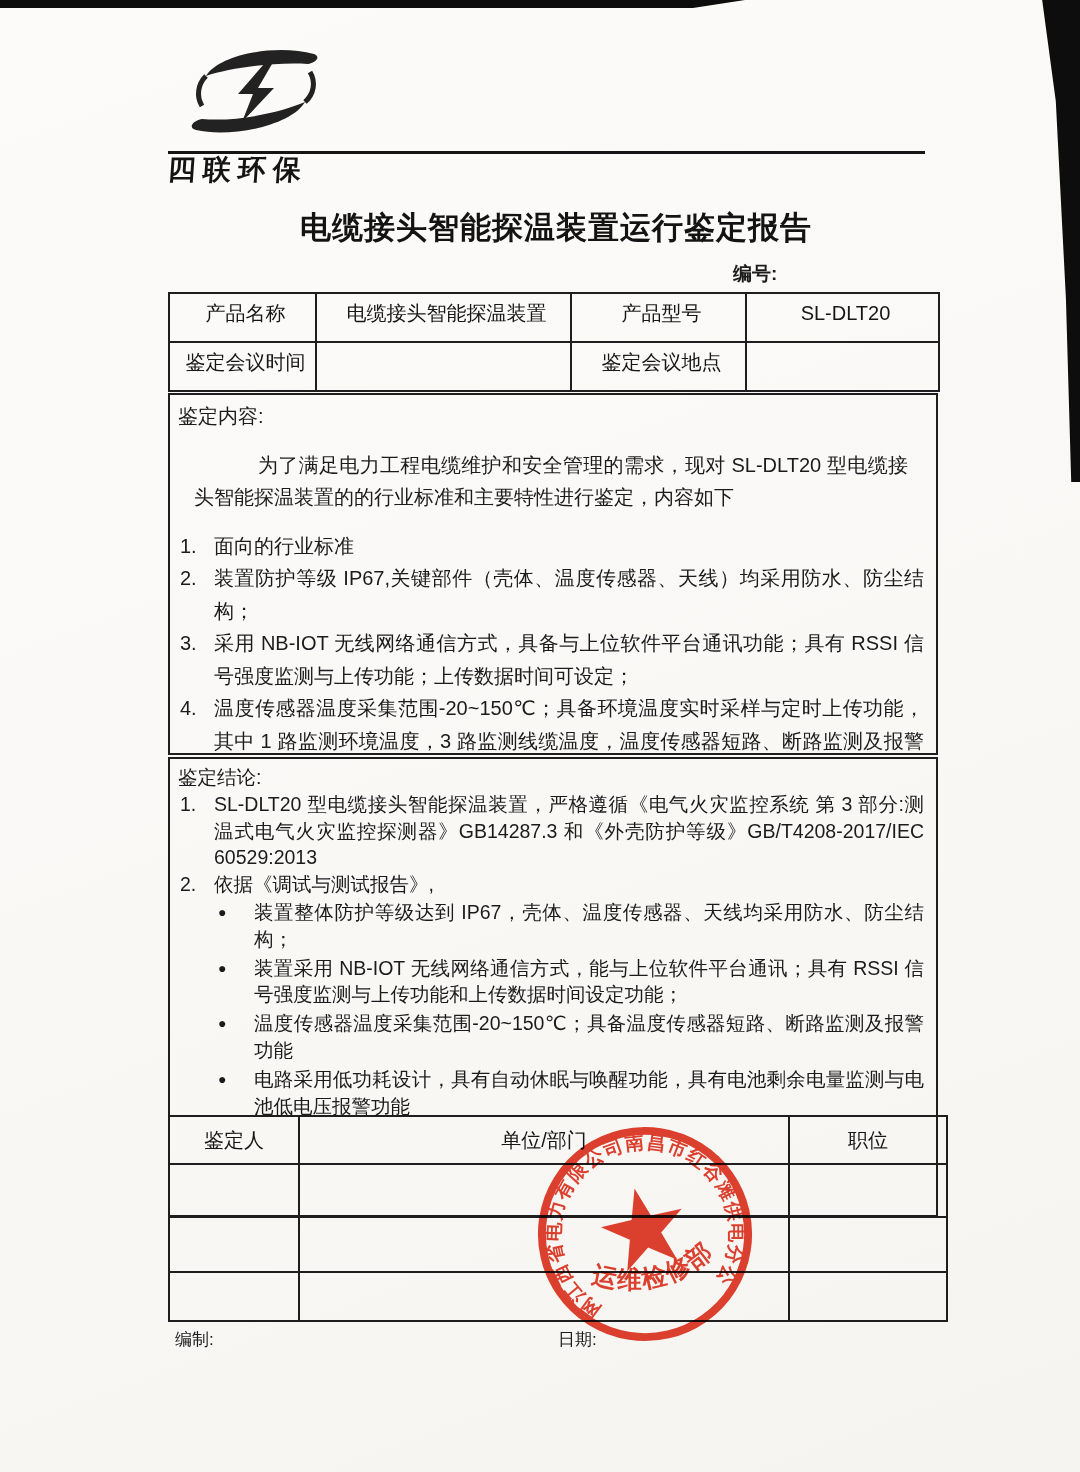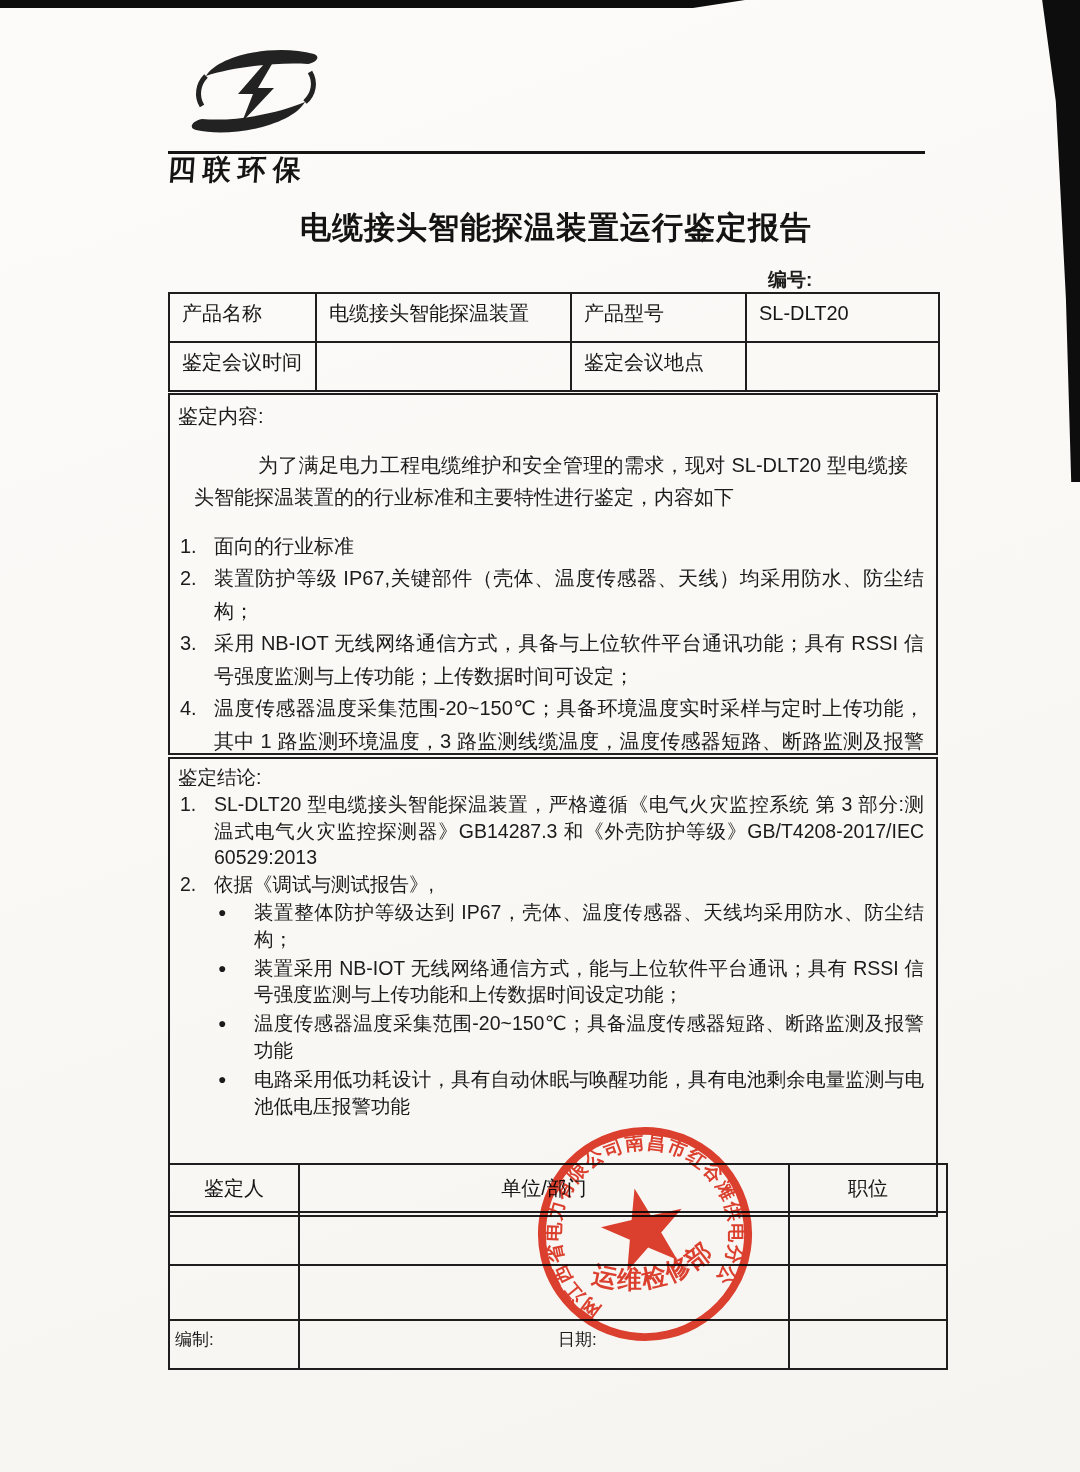--- a/index.html
+++ b/index.html
@@ -29,45 +29,45 @@
     margin-top:4px;font-size:28px;font-weight:700;letter-spacing:7px;
     transform:skewX(-4deg);color:#141414;
     font-family:"Liberation Serif","DejaVu Serif",serif;
   }
   .brand-rule{position:absolute;left:168px;top:151px;width:757px;height:3px;background:#151515;}
   
   .doc-title{
     position:absolute;top:207px;left:16px;width:100%;margin:0;text-align:center;
     font-size:31px;font-weight:700;letter-spacing:1px;color:#131313;
   }
-  .doc-number{position:absolute;top:267px;left:733px;font-size:19px;font-weight:700;margin-left:35px;}
+  .doc-number{position:absolute;top:261px;left:733px;font-size:19px;font-weight:700;}
   
   table{border-collapse:collapse;table-layout:fixed;}
   td,th{border:2px solid #1e1e1e;font-size:20px;font-weight:400;color:#161616;}
   .info-table{position:absolute;left:168px;top:292px;width:770px;}
-  .info-table td{padding:0 6px 8px 12px;vertical-align:middle;}
+  .info-table td{padding:0 6px 8px 12px;vertical-align:middle;text-align:center;}
   .info-table tr{height:49px;}
   
   .box{
     position:absolute;left:168px;width:770px;box-sizing:border-box;
     border:2px solid #1e1e1e;padding:5px 12px 17px 8px;overflow:hidden;
     text-align:justify;
   }
   .content-box{top:393px;height:362px;font-size:20px;line-height:32.5px;}
   .conclusion-box{top:757px;height:460px;font-size:19.5px;line-height:26.8px;}
   .box-label{font-weight:500;}
   .intro{margin:16px;text-indent:3.2em;}
   .oli{display:flex;}
   .oli .num{flex:none;width:34px;padding-left:2px;}
   .oli .txt{flex:1;text-align:justify;}
   .bli{display:flex;margin:1px 0 2px 40px;}
   .bli .dot{flex:none;width:36px;font-size:14px;}
   .bli .txt{flex:1;text-align:justify;}
   
-  .sig-table{position:absolute;left:168px;top:1163px;width:778px;}
+  .sig-table{position:absolute;left:168px;top:1115px;width:778px;}
   .sig-table td{text-align:center;vertical-align:middle;}
   .sig-row-header{height:48px;}
   .sig-row-1{height:53px;}
   .sig-row-2{height:55px;}
   .sig-row-3{height:49px;}
   
   .stamp{
     position:absolute;left:531px;top:1120px;width:228px;height:228px;
     pointer-events:none;mix-blend-mode:multiply;opacity:.92;
     filter:blur(.3px);

